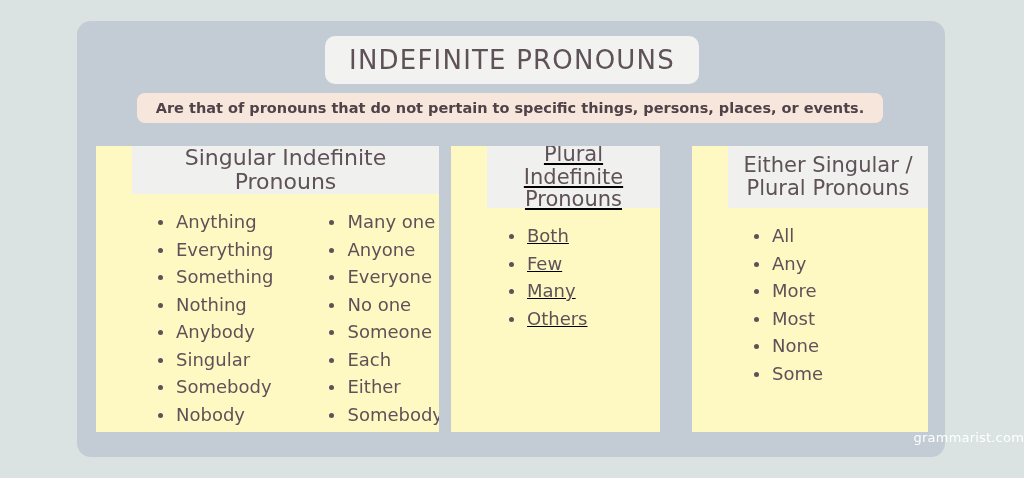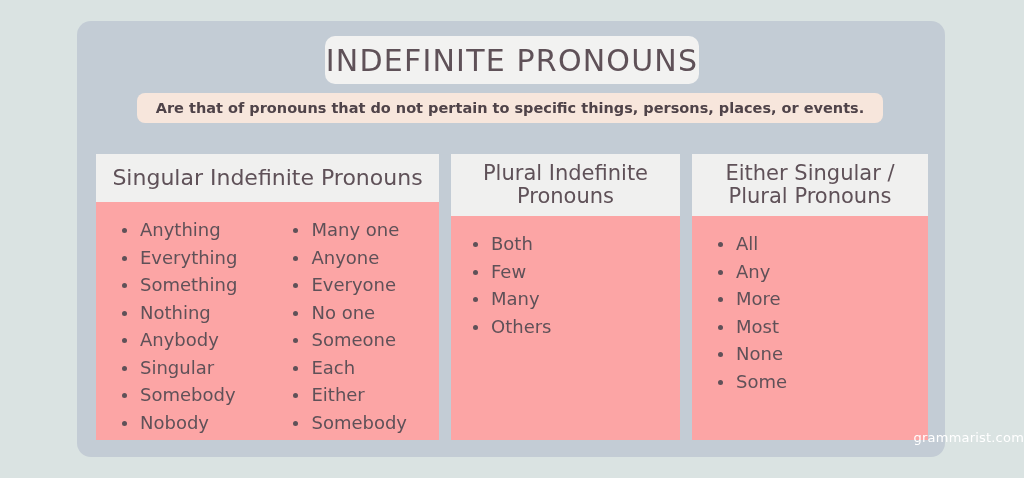--- a/index.html
+++ b/index.html
@@ -39,21 +39,21 @@
     top: 36px;
     width: 374px;
     height: 48px;
     background: #f2f2f1;
     border-radius: 10px;
     display: flex;
     align-items: center;
     justify-content: center;
   }
   .title-text {
-    font-size: 30px;
+    font-size: 26px;
     letter-spacing: 1.2px;
     color: #5f5158;
     font-weight: 400;
     white-space: nowrap;
     text-align: center;
   }
 
   
   .subtitle-pill {
     position: absolute;
@@ -70,26 +70,27 @@
   .subtitle-text {
     font-size: 14.5px;
     color: #4f4349;
     font-weight: 700;
     white-space: nowrap;
   }
 
   
   .col {
     position: absolute;
-    top: 154px;
-    background: #fca5a5;
+    top: 146px;
+    background: #fef9c3;
     overflow: hidden;
+    padding-left: 36px;
   }
   .col-1 { left: 96px;  width: 343px; height: 286px; }
-  .col-2 { left: 451px; width: 229px; height: 286px; }
+  .col-2 { left: 451px; width: 209px; height: 286px; text-decoration: underline; }
   .col-3 { left: 692px; width: 236px; height: 286px; }
 
   .col-head {
     background: #f0f0ef;
     display: flex;
     align-items: center;
     justify-content: center;
     text-align: center;
     padding: 0 8px;
   }

